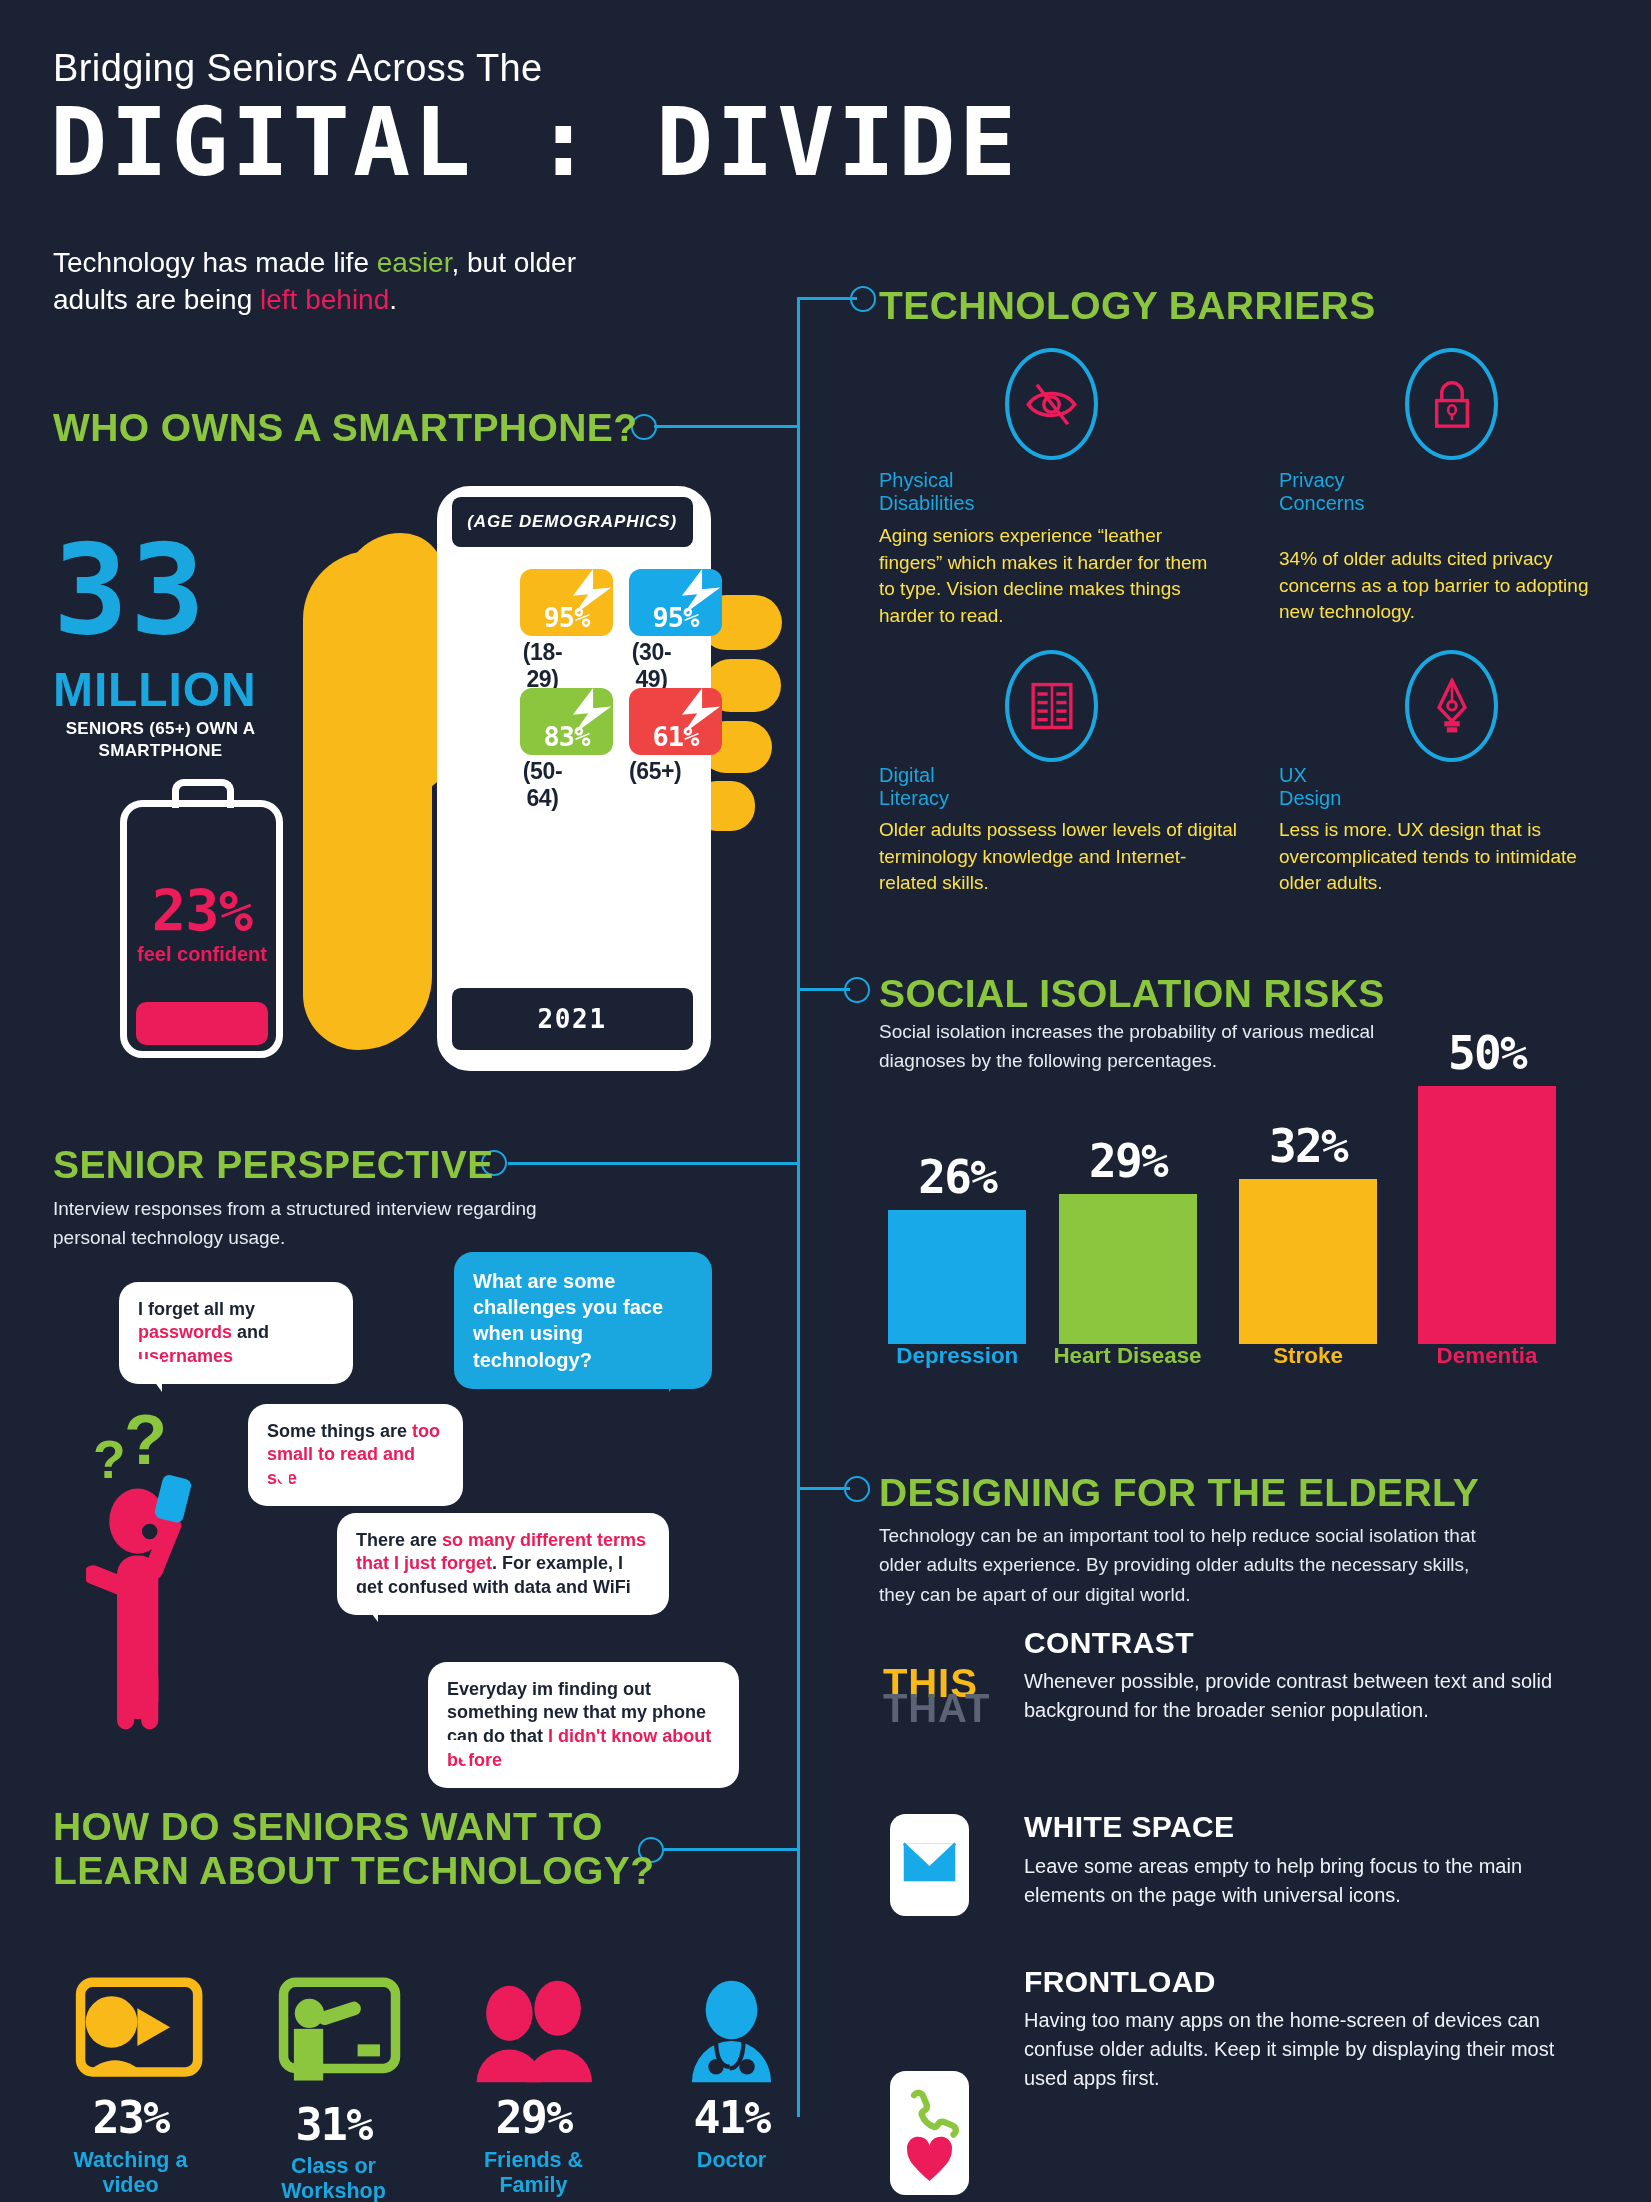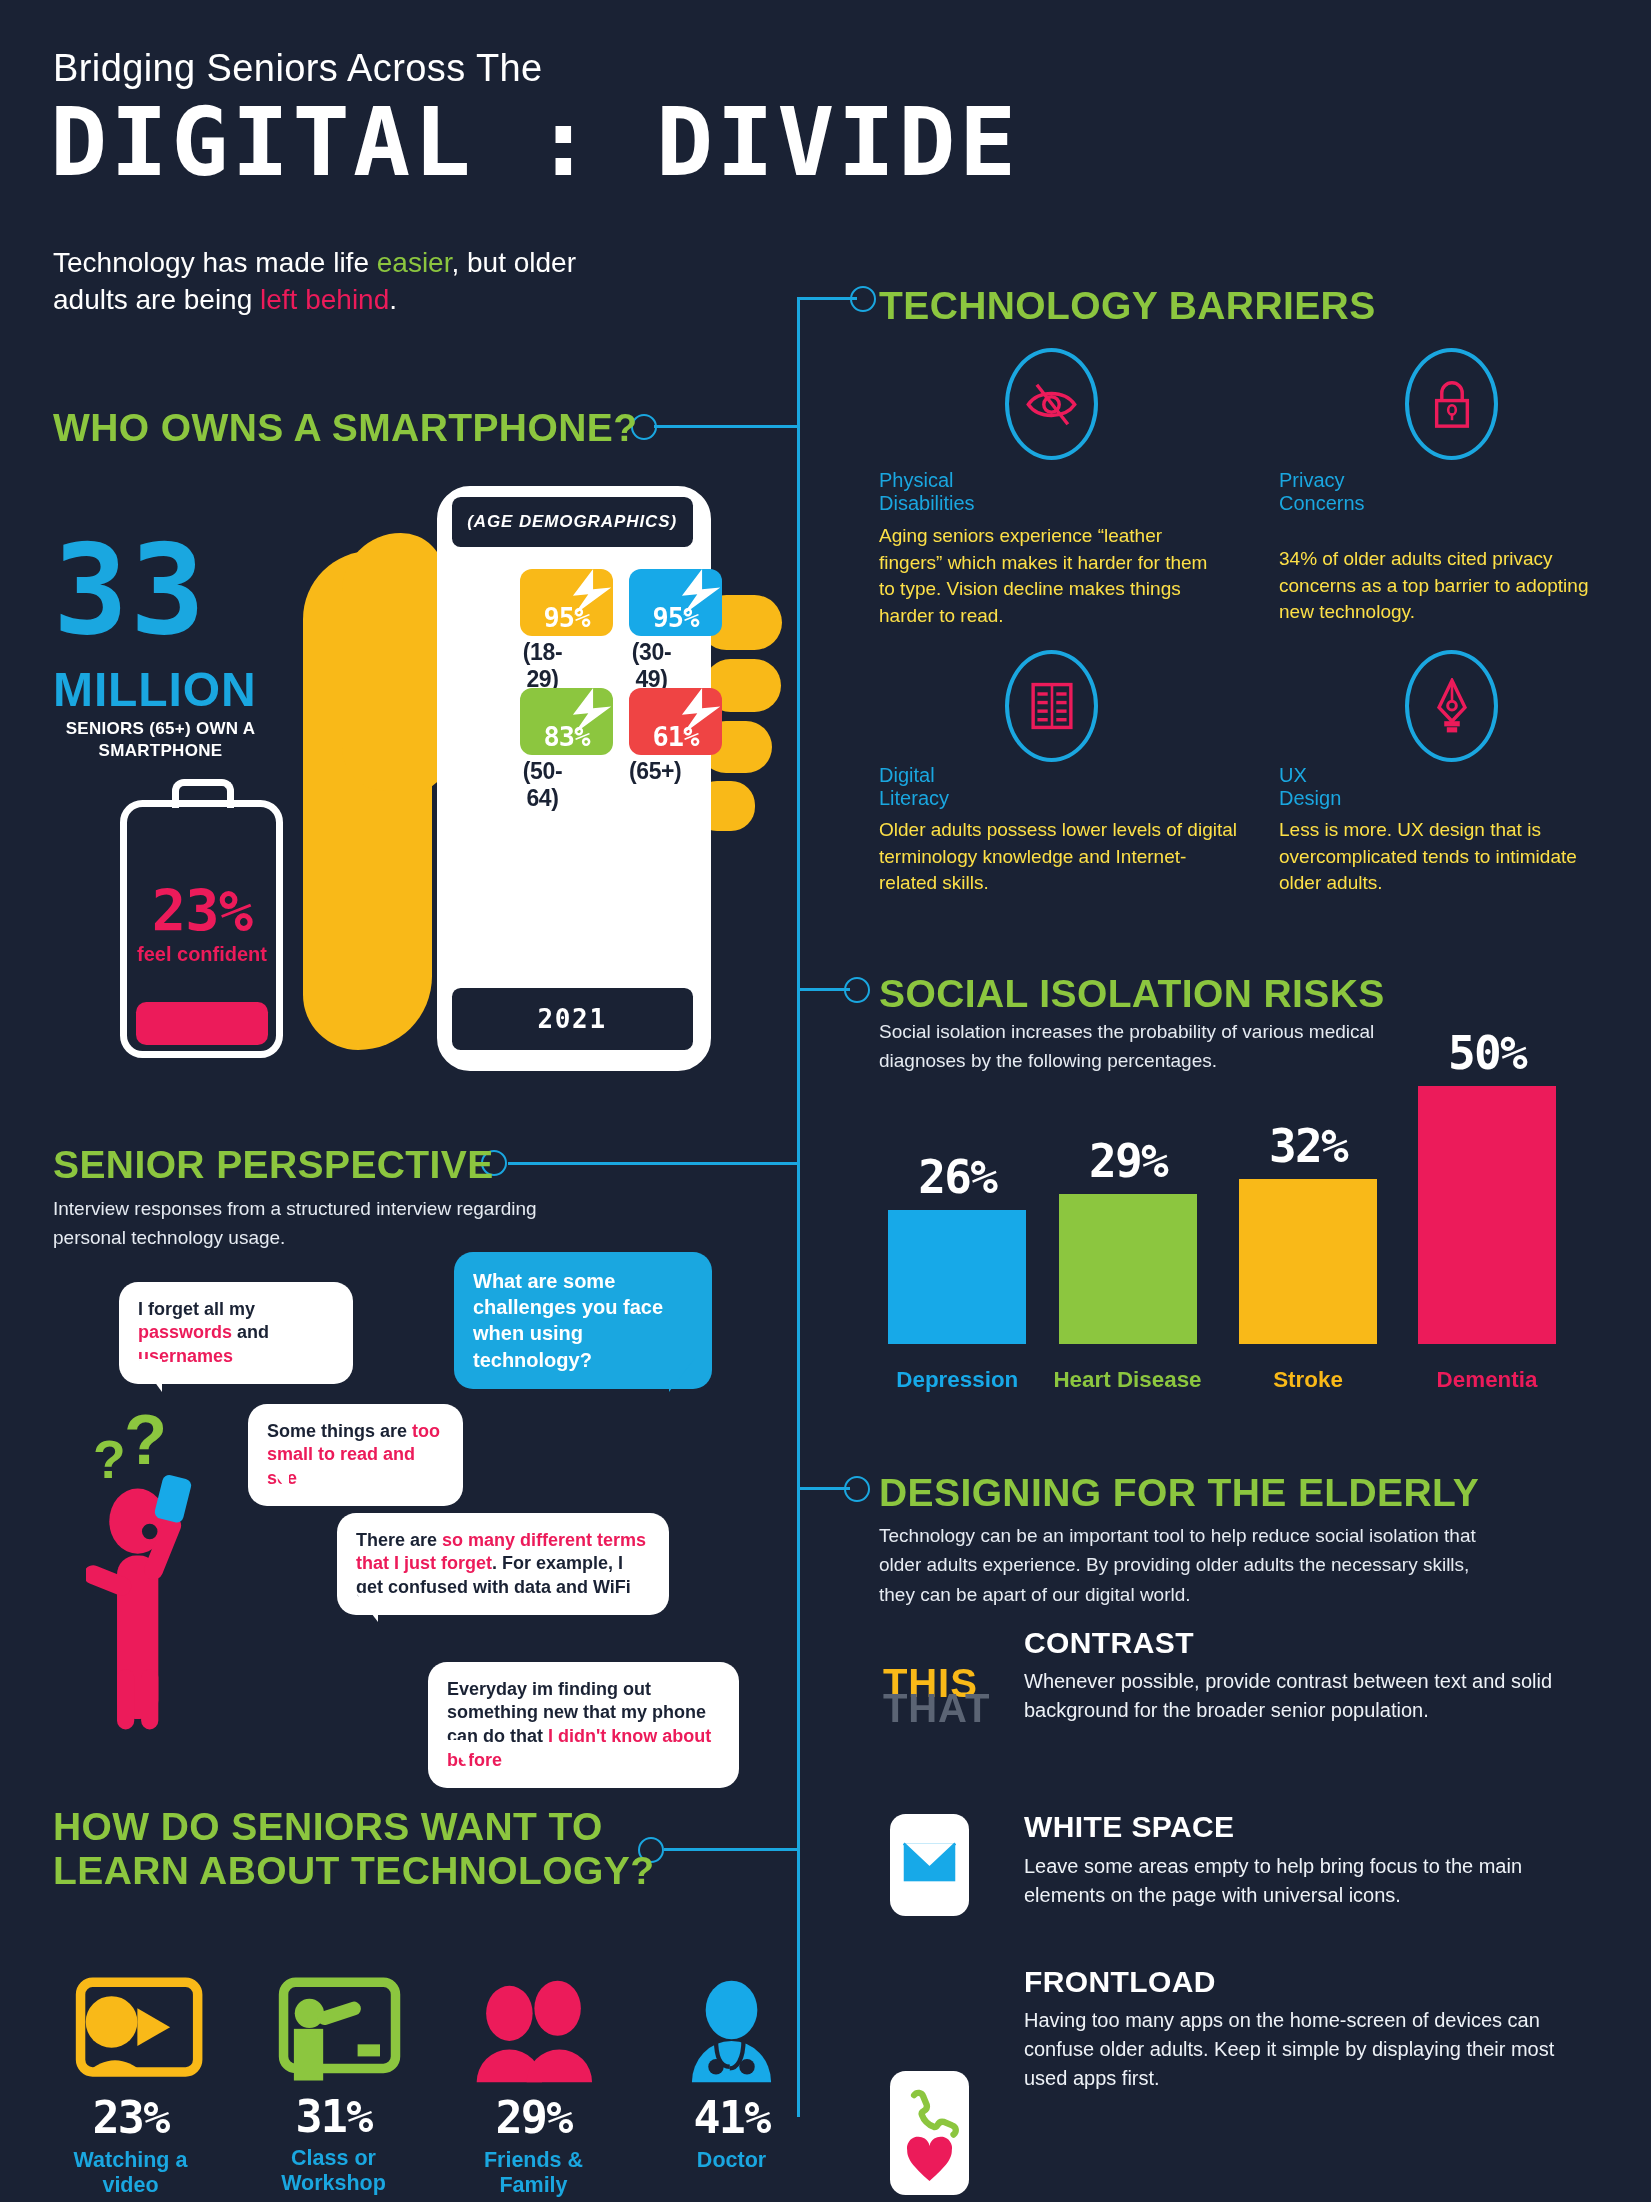--- a/index.html
+++ b/index.html
@@ -77,21 +77,21 @@
                     display:flex; align-items:center; justify-content:center; }
   .barrier-title { font-size:20px; font-weight:400; color:#1aa7e0; line-height:1.15; }
   .barrier-body { font-size:19px; line-height:1.4; color:#fde047; }
 
   
   #chart { position:absolute; left:878px; top:1024px; width:731px; height:370px; }
   .bar-col { position:absolute; bottom:50px; }
   .bar-val { position:absolute; left:0; width:100%; text-align:center; font-size:46px; font-weight:700;
              color:#fff; font-family:"DejaVu Sans Mono", monospace; letter-spacing:-1.7px; }
   .bar-rect { width:100%; }
-  .bar-lab { position:absolute; bottom:1px; left:0; width:100%; text-align:center; font-size:22.4px; font-weight:700; }
+  .bar-lab { position:absolute; bottom:25px; left:0; width:100%; text-align:center; font-size:22.4px; font-weight:700; }
 
   
   .bubble { position:absolute; border-radius:19px; padding:15.5px 19px; font-size:18px; line-height:1.32;
             font-weight:700; color:#1a2234; background:#fff; }
   .bubble.blue { background:#1aa7e0; color:#fff; font-weight:700; font-size:20px; }
 
   
   .tip-title { font-size:30px; font-weight:700; color:#fff; letter-spacing:0.4px; }
   .tip-body { font-size:20px; line-height:1.45; color:#eef2f7; }
   .tip-icon-box { width:79px; height:102px; background:#fff; border-radius:15.5px; position:relative; }
@@ -376,21 +376,21 @@
 </div>
 
 <div class="abs" style="left:256px; top:1977px; width:155px;">
   <svg width="155" height="108" viewBox="0 0 180 125">
     <rect x="32" y="6" width="130" height="100" rx="14" fill="none" stroke="#8cc63f" stroke-width="11"></rect>
     <circle cx="62" cy="42" r="17" fill="#8cc63f"></circle>
     <rect x="44" y="60" width="34" height="60" fill="#8cc63f"></rect>
     <rect x="72" y="42" width="52" height="16" rx="8" fill="#8cc63f" transform="rotate(-18 72 50)"></rect>
     <rect x="118" y="78" width="26" height="14" fill="#8cc63f"></rect>
   </svg>
-  <div class="learn-pct" style="margin-top:2px;">31%</div>
+  <div class="learn-pct" style="margin-top:10px;">31%</div>
   <div class="learn-lab" style="margin-top:3.4px;">
     <span>Class or</span><br>
     <span>Workshop</span>
   </div>
 </div>
 
 <div class="abs" style="left:456px; top:1977px; width:155px;">
   <svg width="155" height="108" viewBox="0 0 180 125">
     <ellipse cx="62" cy="42" rx="27" ry="32" fill="#ec1b5a"></ellipse>
     <ellipse cx="118" cy="36" rx="27" ry="32" fill="#ec1b5a"></ellipse>

